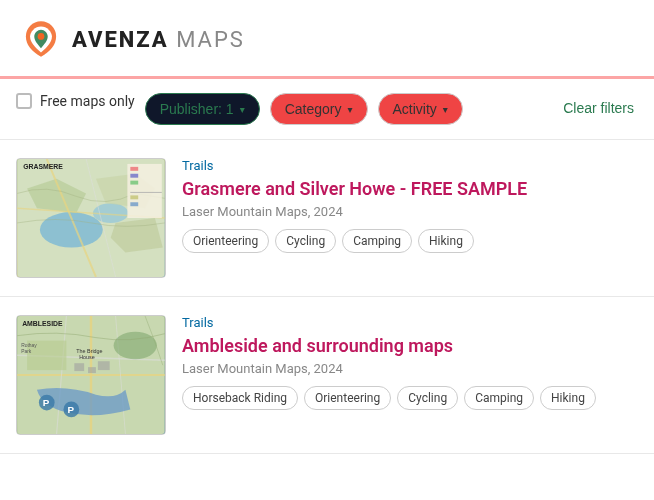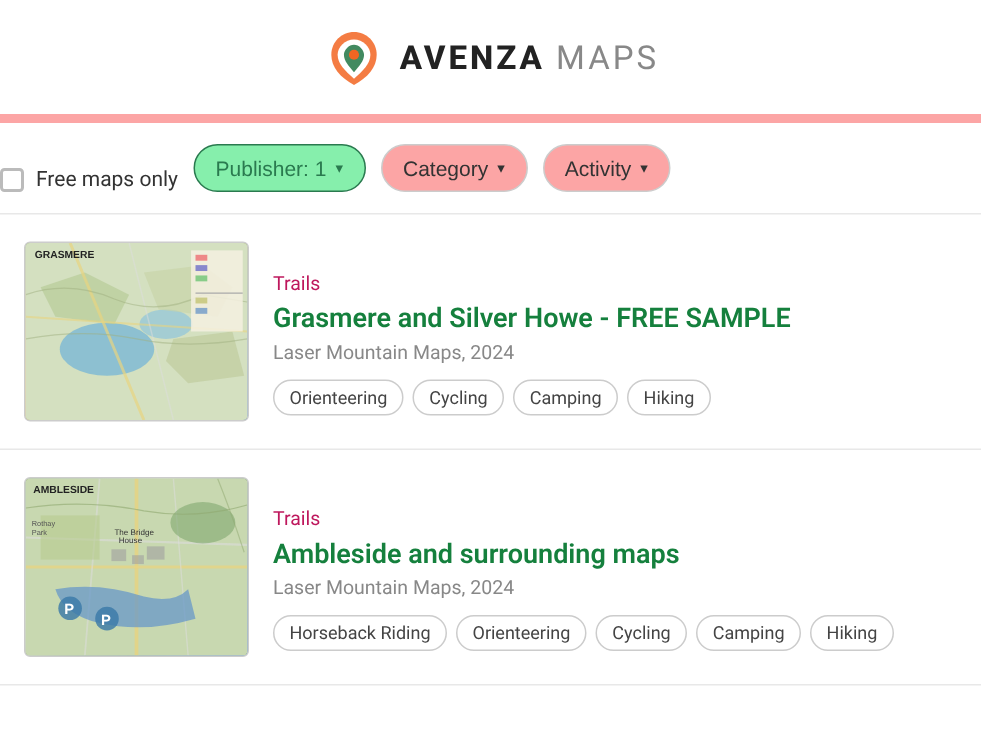--- a/index.html
+++ b/index.html
@@ -8,39 +8,38 @@
       background: #fff;
       color: #333;
       width: 654px;
       min-height: 500px;
     }
 
     
     .header {
       display: flex;
       align-items: center;
-      justify-content: center;
       padding: 18px 20px 16px;
-      border-bottom: 6px solid #fca5a5;
+      border-bottom: 3px solid #fca5a5;
     }
     .logo-container {
       display: flex;
       align-items: center;
       gap: 10px;
     }
     .logo-icon {
       width: 42px;
       height: 42px;
     }
 
     
     .filter-bar {
       display: flex;
-      align-items: flex-end;
-      padding: 14px 0;
+      align-items: flex-start;
+      padding: 14px 16px;
       gap: 10px;
       border-bottom: 1px solid #e8e8e8;
       flex-wrap: wrap;
     }
     .free-maps-label {
       display: flex;
       align-items: center;
       gap: 8px;
       font-size: 14px;
       color: #333;
@@ -54,29 +53,29 @@
       background: #fff;
       flex-shrink: 0;
     }
     .filter-btn {
       display: flex;
       align-items: center;
       gap: 6px;
       padding: 7px 14px;
       border-radius: 20px;
       border: 1.5px solid #ccc;
-      background: #fca5a5;
+      background: #ef4444;
       font-size: 14px;
       color: #333;
       cursor: pointer;
     }
     .filter-btn.active {
       border-color: #2a7a4f;
       color: #2a7a4f;
-      background: #86efac;
+      background: #0f172a;
     }
     .chevron-icon {
       font-size: 10px;
       color: inherit;
     }
     .clear-filters-btn {
       margin-left: auto;
       background: none;
       border: none;
       color: #2a7a4f;
@@ -132,28 +131,27 @@
       background:
         linear-gradient(135deg, #6a9858 0%, #a8c880 35%, #58885a 55%, #3878a8 80%, #2868a0 100%);
       opacity: 0.65;
     }
     
     .map-details {
       flex: 1;
     }
     .map-category {
       font-size: 13px;
-      color: #be185d;
+      color: #0369a1;
       margin-bottom: 4px;
-      margin-top: 21px;
     }
     .map-title {
       font-size: 18px;
       font-weight: 600;
-      color: #15803d;
+      color: #be185d;
       margin-bottom: 4px;
       line-height: 1.3;
     }
     .map-publisher {
       font-size: 13px;
       color: #888;
       margin-bottom: 10px;
     }
     .tags {
       display: flex;
@@ -214,20 +212,23 @@
   <button class="filter-btn">
     <span>Category</span>
     <span class="chevron-icon">▾</span>
   </button>
 
   <button class="filter-btn">
     <span>Activity</span>
     <span class="chevron-icon">▾</span>
   </button>
 
+  <button class="clear-filters-btn">
+    <span>Clear filters</span>
+  </button>
 </div>
 
 <div class="map-list">
 
   <div class="map-item">
     <div class="map-thumbnail thumb-grasmere">
       <svg class="map-art" viewBox="0 0 150 120" xmlns="http://www.w3.org/2000/svg">
 
         <rect width="150" height="120" fill="#d4e0c0"></rect>
 

